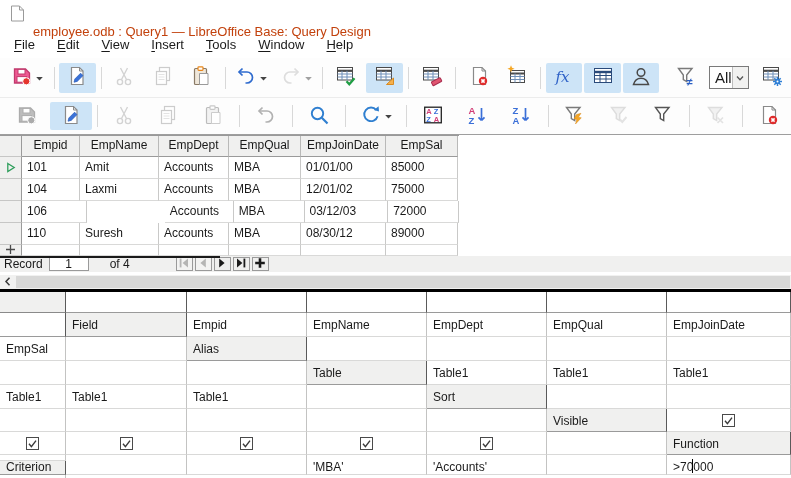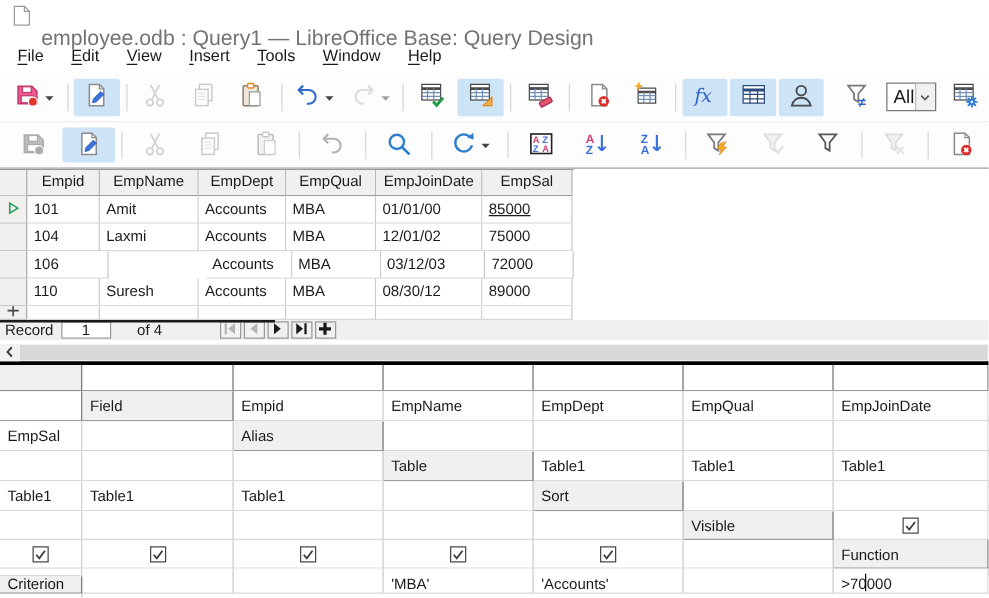--- a/index.html
+++ b/index.html
@@ -2,21 +2,21 @@
 <html><head>
 <meta charset="utf-8">
 <style>
   * { box-sizing: border-box; margin: 0; padding: 0; }
   html,body { background:#fff; }
   body { font-family:"Liberation Sans", sans-serif; color:#1a1a1a; }
   .app { width:791px; height:478px; overflow:hidden; background:#fff; position:relative; }
 
   
   .titlebar { height:30px; display:flex; align-items:center; padding-left:10px; gap:8px; background:#fff; }
-  .title-text { font-size:17px; color:#737373;margin-top:32px; }
+  .title-text { font-size:13px; color:#c2410c;margin-top:32px; }
 
   
   .menubar { height:28px; display:flex; align-items:center; padding-left:3px; background:#fff; font-size:13px; }
   .mitem { padding:4px 11px; cursor:default; }
   .mitem .ul { text-decoration:underline; text-underline-offset:2px; }
 
   
   .toolbar { display:flex; align-items:center; padding-left:5px; background:#fdfdfd; }
   .tb1 { height:40px; border-bottom:1px solid #ececec; }
   .tb2 { height:37px; border-bottom:1px solid #9e9e9e; }
@@ -400,21 +400,21 @@
         <div class="ds-sel">
           <span><svg width="10" height="11" viewBox="0 0 10 11">
               <path d="M1.8 1.5l6.4 4L1.8 9.5z" fill="none" stroke="#2e9e5b" stroke-width="1.3"></path>
             </svg></span>
         </div>
         <div class="ds-c" style="width: 58px;">101</div>
         <div class="ds-c" style="width: 79px;">Amit</div>
         <div class="ds-c" style="width: 70px;">Accounts</div>
         <div class="ds-c" style="width: 72px;">MBA</div>
         <div class="ds-c" style="width: 85px;">01/01/00</div>
-        <div class="ds-c" style="width: 72px; text-decoration: underline;">85000</div>
+        <div class="ds-c" style="width: 72px;">85000</div>
       </div>
       <div class="ds-row">
         <div class="ds-sel"></div>
         <div class="ds-c" style="width: 58px;">104</div>
         <div class="ds-c" style="width: 79px;">Laxmi</div>
         <div class="ds-c" style="width: 70px;">Accounts</div>
         <div class="ds-c" style="width: 72px;">MBA</div>
         <div class="ds-c" style="width: 85px;">12/01/02</div>
         <div class="ds-c" style="width: 72px;">75000</div>
       </div>

